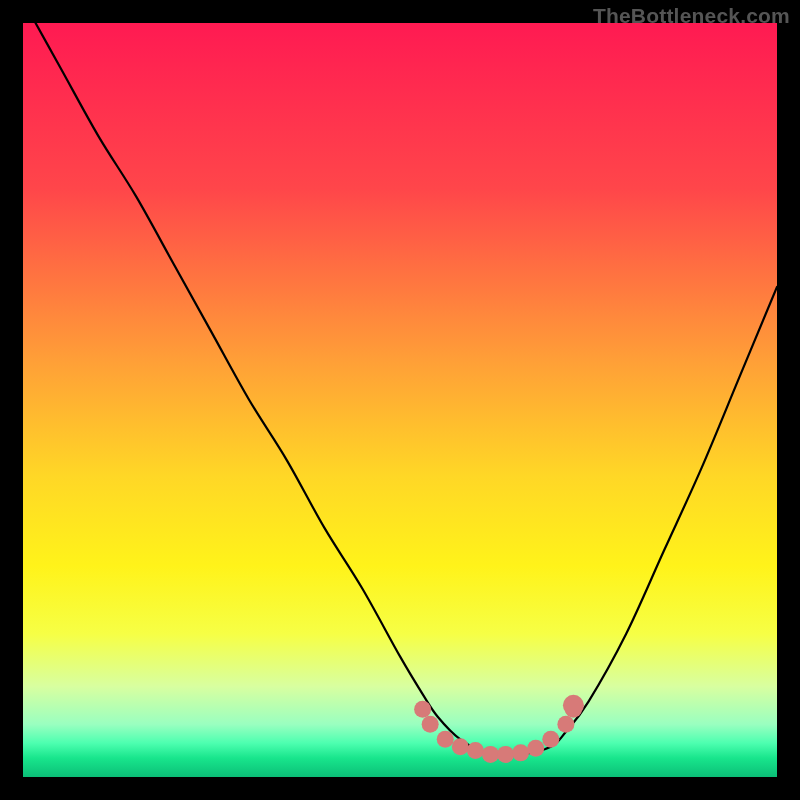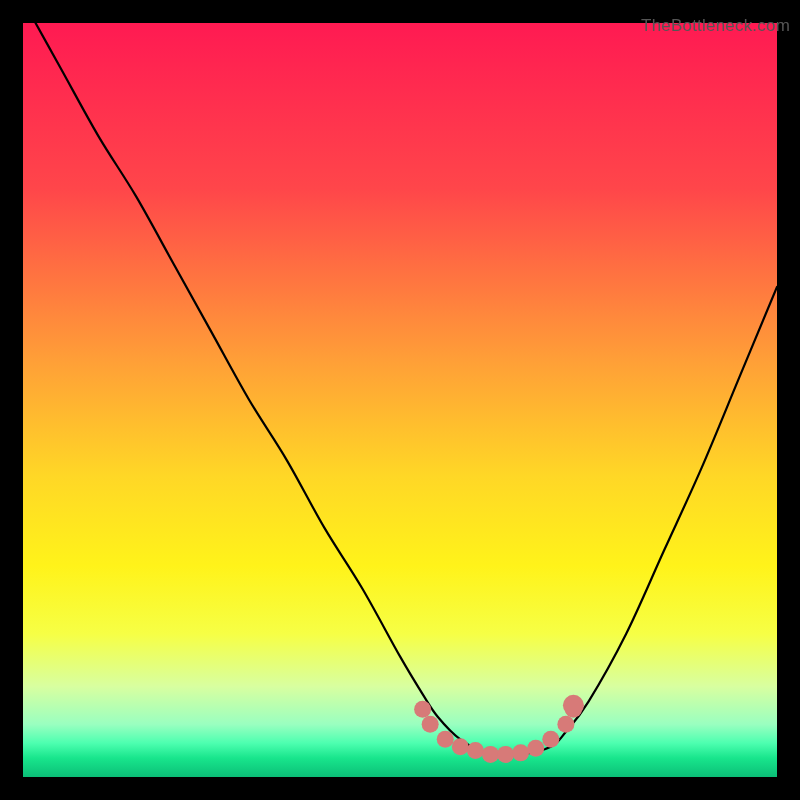--- a/index.html
+++ b/index.html
@@ -14,25 +14,25 @@
   .plot-wrap {
     position: absolute;
     left: 23px;
     top: 23px;
     width: 754px;
     height: 754px;
     overflow: hidden;
   }
   .watermark {
     position: absolute;
-    top: 16px;
+    top: 4px;
     right: 10px;
     color: #555;
-    font-size: 17px;
-    font-weight: 400;
+    font-size: 21px;
+    font-weight: 700;
     letter-spacing: 0.2px;
     z-index: 3;
   }
   svg { display:block; }
 </style>
 </head>
 <body>
 
 <div class="plot-wrap">
   <svg id="chart-svg" width="754" height="754" viewBox="0 0 754 754">

